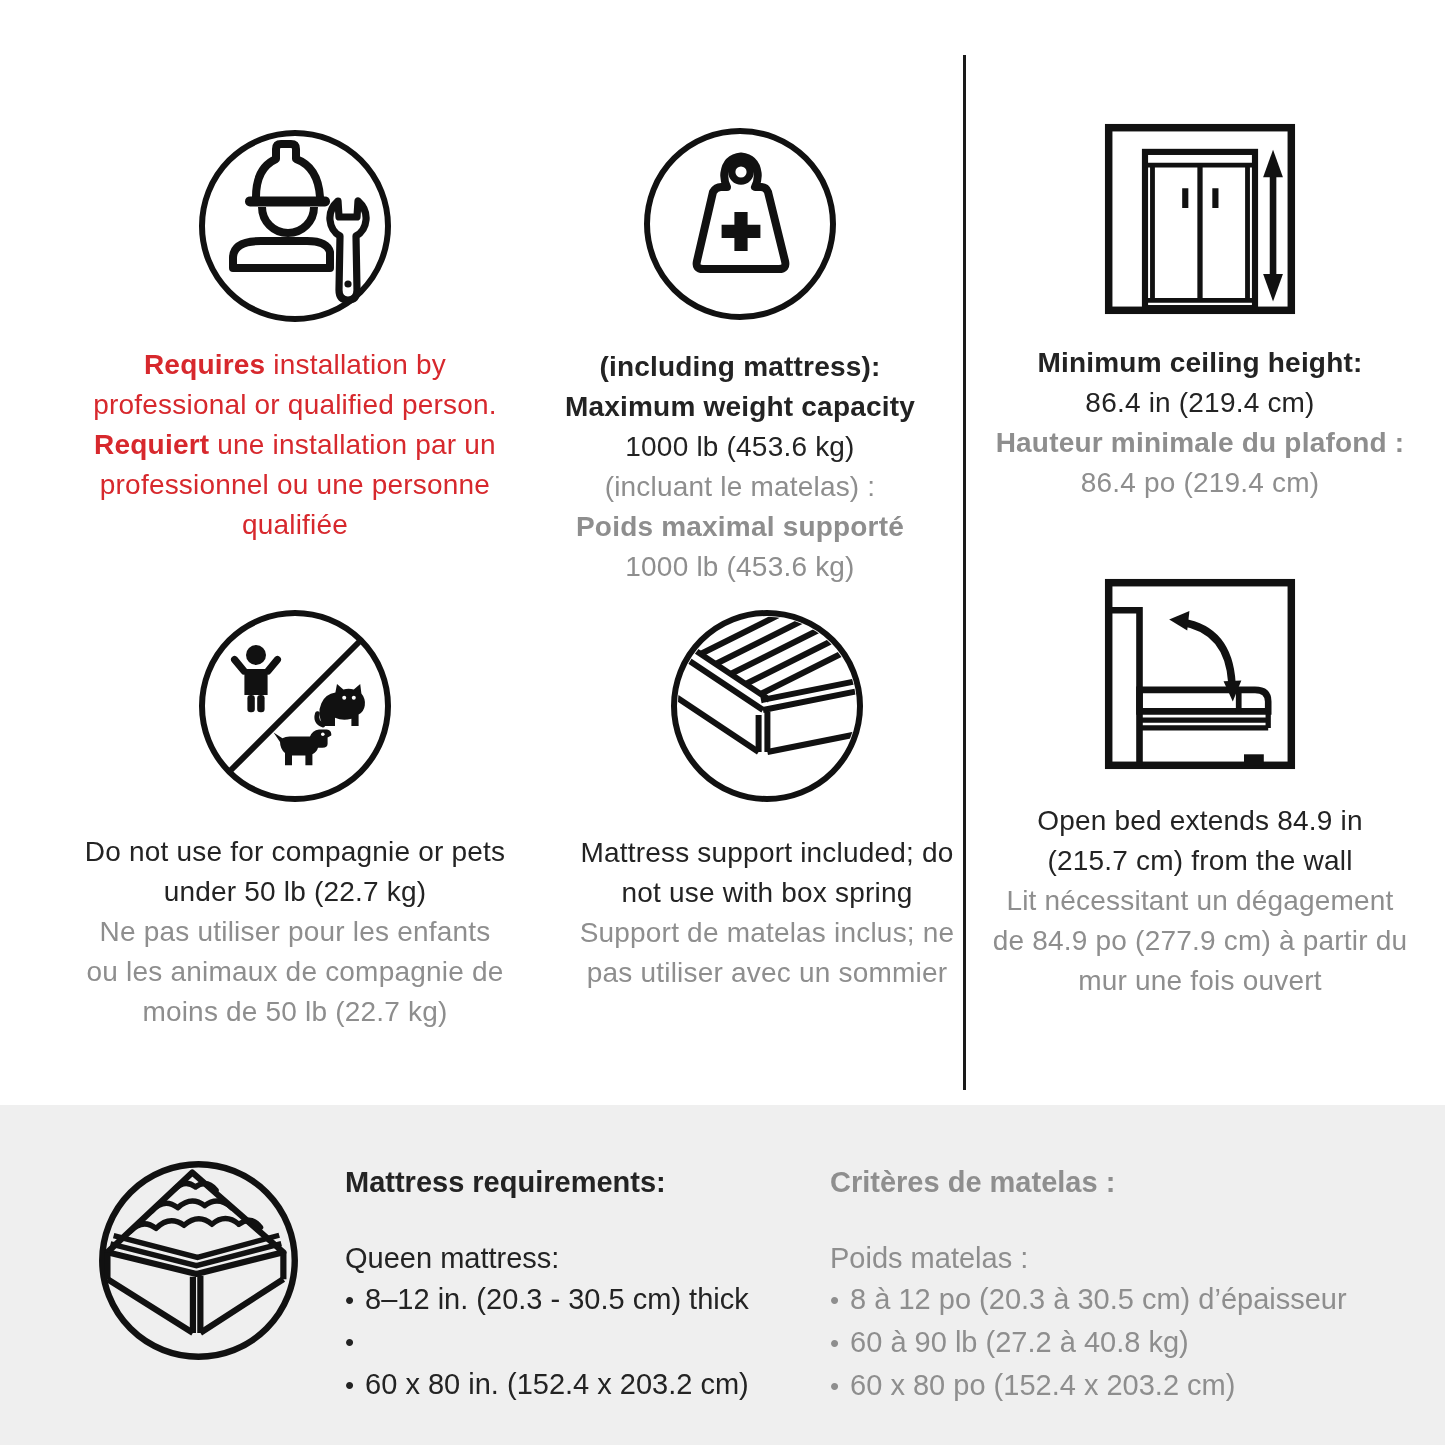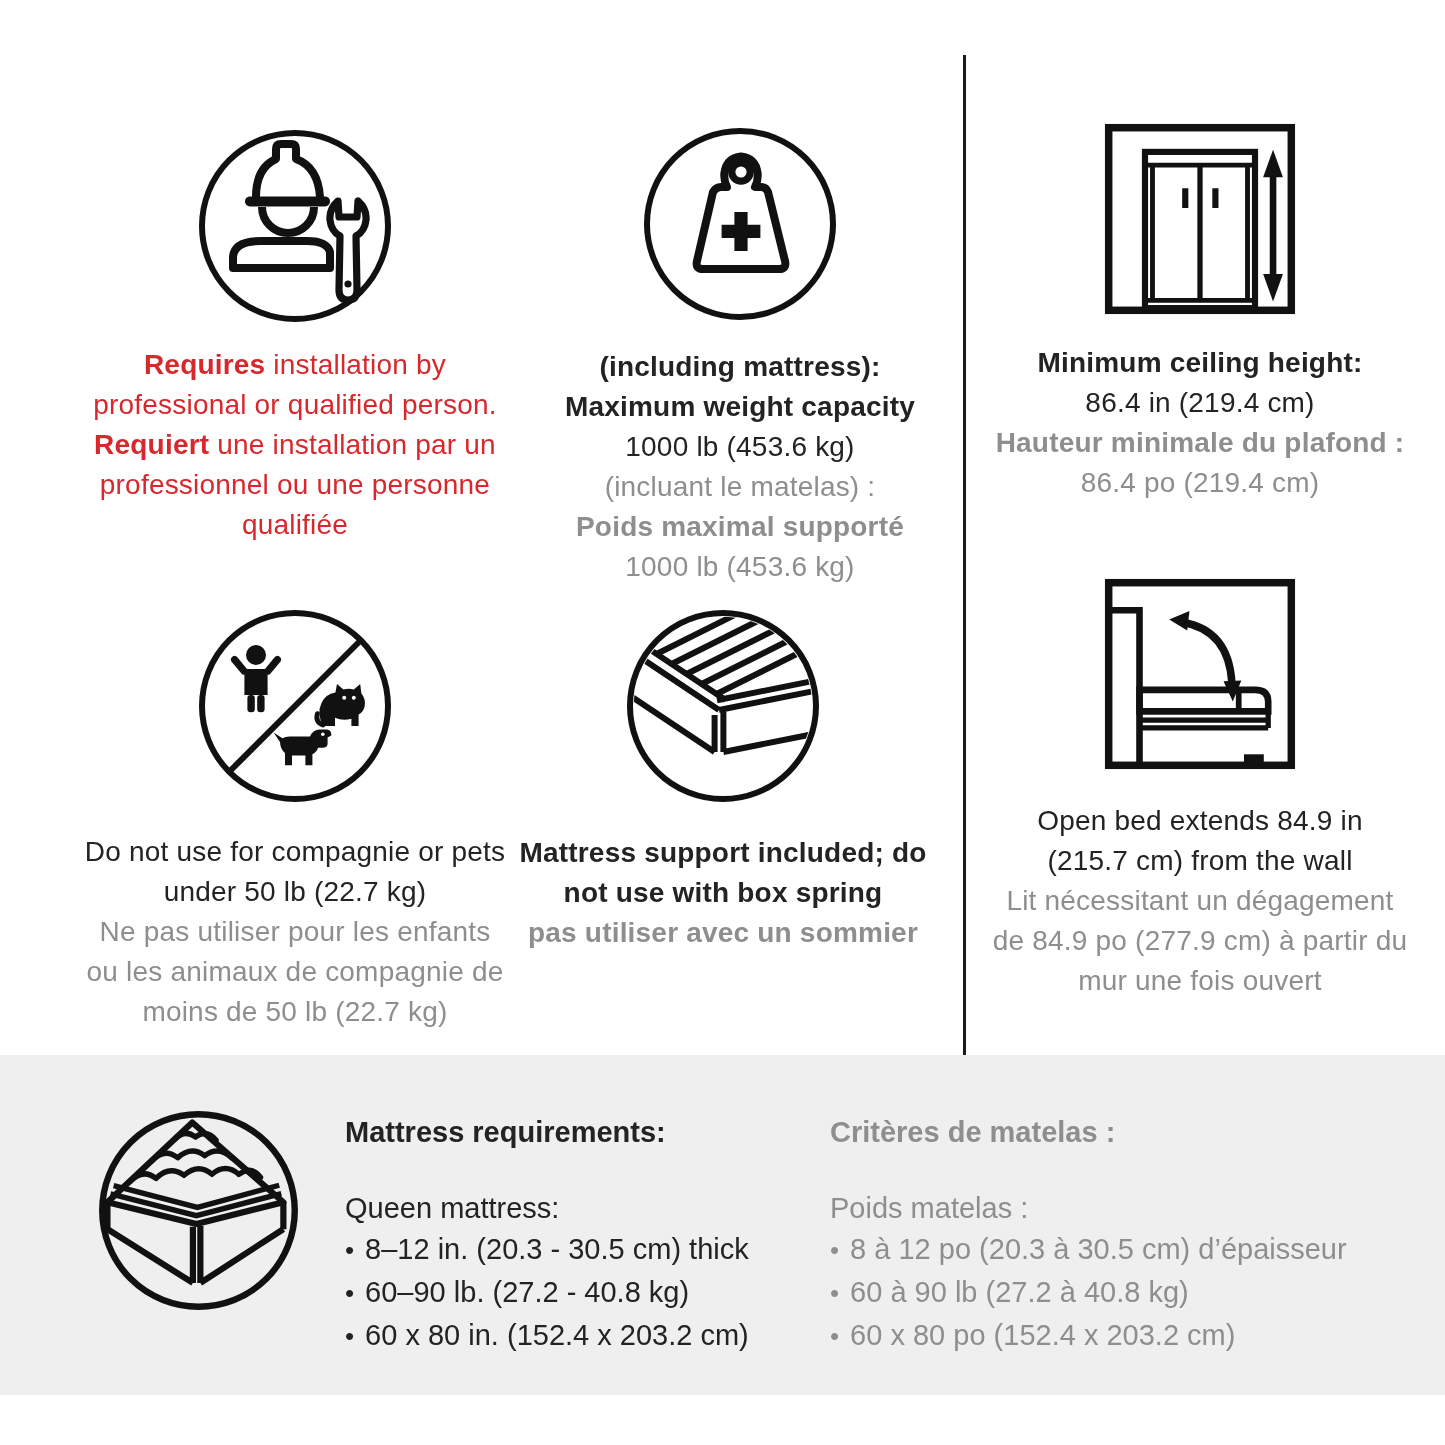--- a/index.html
+++ b/index.html
@@ -12,21 +12,21 @@
   .iconbox{flex:0 0 auto;}
   .iconbox svg{display:block;}
   .txt{white-space:nowrap;}
   .line{font-size:28px;line-height:40px;letter-spacing:.2px;}
   .red{color:#d7282d;}
   .blk{color:#232323;}
   .gry{color:#8e8e8e;}
   .b{font-weight:700;}
   b{font-weight:700;}
   .divider{position:absolute;left:963px;top:55px;width:3px;height:1035px;background:#1a1a1a;}
-  .band{position:absolute;left:0;top:1055px;width:1445px;height:340px;background:#efefef;}
+  .band{position:absolute;left:0;top:1105px;width:1445px;height:340px;background:#efefef;}
   .band-icon{position:absolute;left:95px;top:52px;}
   .band-col{position:absolute;top:60px;}
   .band-title{font-size:29px;line-height:35px;font-weight:700;white-space:nowrap;}
   .band-sub{margin-top:41px;font-size:29px;line-height:35px;white-space:nowrap;}
   .band-list{margin:2px 0 0 0;padding:0;list-style:none;}
   .band-list li{display:flex;align-items:baseline;font-size:29px;line-height:42px;white-space:nowrap;}
   .bullet{margin-right:11px;font-size:26px;}
   svg .s{fill:none;stroke:#111;}
 </style>
 </head>
@@ -117,41 +117,42 @@
   </div>
   <div class="txt" style="margin-top:26px">
     <div class="line blk">Do not use for compagnie or pets</div>
     <div class="line blk">under 50 lb (22.7 kg)</div>
     <div class="line gry">Ne pas utiliser pour les enfants</div>
     <div class="line gry">ou les animaux de compagnie de</div>
     <div class="line gry">moins de 50 lb (22.7 kg)</div>
   </div>
 </div>
 
-<div class="cell" style="left:520px;top:606px;width:406px;font-weight:bold;">
+<div class="cell" style="left:564px;top:606px;width:406px;">
   <div class="iconbox">
     <svg width="200" height="200" viewBox="0 0 100 100">
       <defs>
           <clipPath id="slatClip">
             <circle cx="50" cy="50" r="44.6"></circle>
           </clipPath>
         </defs>
       <circle class="s" cx="50" cy="50" r="46.5" stroke-width="3"></circle>
       <g clip-path="url(#slatClip)">
         <path class="s" d="M 48,52 L -12,12 M 48,52 L 108,40" stroke-width="3"></path>
         <path class="s" d="M 51.3,47 L -8.7,7 M 47,47.1 L 107,35.1" stroke-width="3"></path>
         <path class="s" d="M 46.8,44 L 94.8,20 M 39.3,39 L 87.3,15 M 31.8,34 L 79.8,10 M 24.3,29 L 72.3,5 M 16.8,24 L 64.8,0" stroke-width="3"></path>
         <path class="s" d="M 45.8,54.5 L 45.8,73 M 50.2,52.8 L 50.2,73" stroke-width="3"></path>
         <path class="s" d="M 45.8,73 L -2.2,41 M 50.2,73 L 98.2,63.4" stroke-width="3"></path>
       </g>
     </svg>
   </div>
   <div class="txt" style="margin-top:27px">
     <div class="line blk">Mattress support included; do</div>
     <div class="line blk">not use with box spring</div>
+    <div class="line gry">Support de matelas inclus; ne</div>
     <div class="line gry">pas utiliser avec un sommier</div>
   </div>
 </div>
 
 <div class="cell" style="left:985px;top:564px;width:430px;">
   <div class="iconbox">
     <svg width="220" height="220" viewBox="0 0 100 100">
       <rect class="s" x="8.5" y="8.5" width="83" height="83" stroke-width="3.4"></rect>
       <path class="s" d="M 8.5,21 L 22.5,21 L 22.5,91.5" stroke-width="3"></path>
       <path class="s" d="M 22.5,70.7 L 75,70.7 Q 81,70.7 81,76 L 81,80.5 L 22.5,80.5 Z" stroke-width="3" transform="translate(0,-13.5)"></path>
@@ -192,21 +193,20 @@
   <div class="band-col" style="left:345px;">
     <div class="band-title blk">Mattress requirements:</div>
     <div class="band-sub blk">Queen mattress:</div>
     <ul class="band-list blk">
       <li>
           <span class="bullet">•</span>
           <span>8–12 in. (20.3 - 30.5 cm) thick</span>
         </li>
       <li>
           <span class="bullet">•</span>
-          <span>60–90 lb. (27.2 - 40.8 kg)</span>
         </li>
       <li>
           <span class="bullet">•</span>
           <span>60 x 80 in. (152.4 x 203.2 cm)</span>
         </li>
     </ul>
   </div>
 
   <div class="band-col" style="left:830px;">
     <div class="band-title gry">Critères de matelas :</div>

